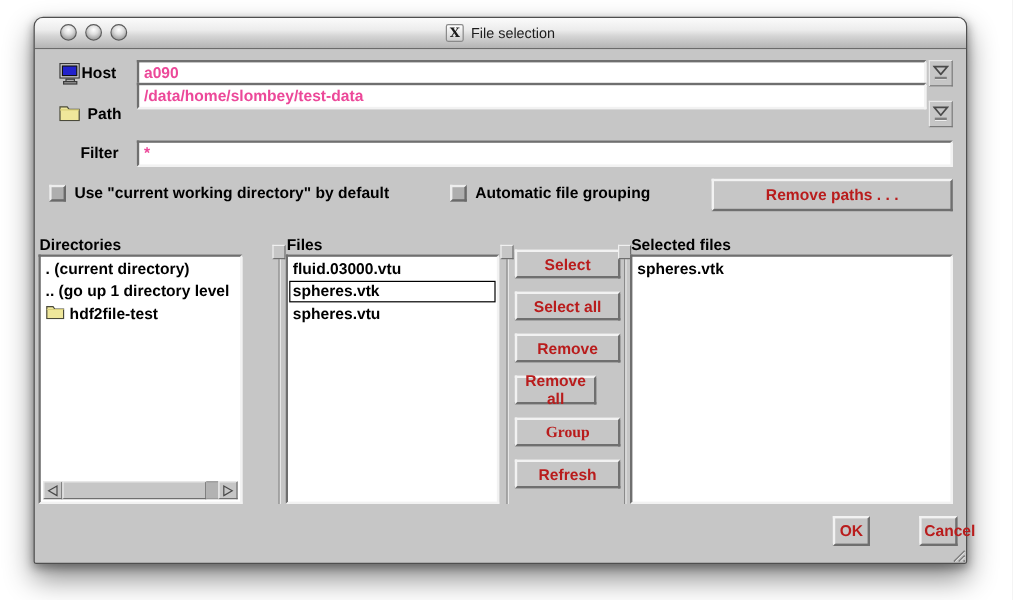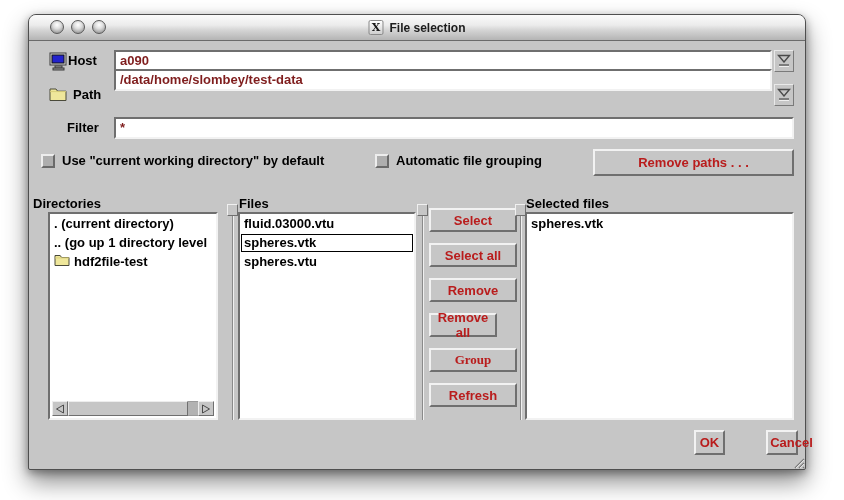--- a/index.html
+++ b/index.html
@@ -27,27 +27,27 @@
   .title-group{
     position:absolute;left:50%;top:0;height:25px;transform:translateX(-50%);
     display:flex;align-items:center;gap:6px;
   }
   .xicon{
     width:15px;height:15px;border:1px solid #8a8a8a;border-radius:2px;box-sizing:border-box;
     background:linear-gradient(#ffffff,#cfcfcf);
     font-family:"DejaVu Serif",serif;font-weight:bold;font-size:11px;line-height:13px;
     text-align:center;color:#1a1a1a;
   }
-  .title-text{font-size:12px;font-weight:700;color:#1c1c1c;}
+  .title-text{font-size:12px;font-weight:400;color:#1c1c1c;}
   .raised{border:2px solid;border-color:#f2f2f2 #6f6f6f #6f6f6f #f2f2f2;background:#c6c6c6;box-sizing:border-box;}
   .sunken{border:2px solid;border-color:#6f6f6f #f2f2f2 #f2f2f2 #6f6f6f;background:#ffffff;box-sizing:border-box;}
   .abs{position:absolute;}
   .lbl{font-size:13px;font-weight:bold;color:#000;white-space:nowrap;}
   .field{
-    font-size:13px;font-weight:bold;color:#7f1d1d;line-height:18px;
+    font-size:13px;font-weight:bold;color:#ec4899;line-height:18px;
     padding:0 0 0 4px;overflow:hidden;white-space:nowrap;
   }
   .combo{
     width:20px;height:22px;display:flex;flex-direction:column;align-items:center;
     justify-content:flex-start;padding-top:3px;box-sizing:border-box;
     border:1px solid;border-color:#e9e9e9 #7a7a7a #7a7a7a #e9e9e9;background:#c6c6c6;
   }
   .combo-bar{width:10px;height:2px;background:#7d7d7d;border-bottom:1px solid #efefef;margin-top:1px;}
   .checkbox{
     width:14px;height:14px;box-sizing:border-box;background:#aeaeae;
@@ -129,21 +129,21 @@
   <div class="abs checkbox" style="left:12px;top:139px;"></div>
   <div class="abs lbl" style="left:33px;top:137px;line-height:18px;">Use "current working directory" by default</div>
   <div class="abs checkbox" style="left:346px;top:139px;"></div>
   <div class="abs lbl" style="left:367px;top:137px;line-height:18px;">Automatic file grouping</div>
   <div class="abs raised btn" style="left:564px;top:134px;width:201px;height:27px;">Remove paths . . .</div>
 
   <div class="abs lbl" style="left:4px;top:181px;">Directories</div>
   <div class="abs lbl" style="left:210px;top:181px;">Files</div>
   <div class="abs lbl" style="left:497px;top:181px;">Selected files</div>
 
-  <div class="abs sunken list" style="left:19px;top:197px;width:170px;height:208px;">
+  <div class="abs sunken list" style="left:3px;top:197px;width:170px;height:208px;">
     <div class="list-item">
       <span>. (current directory)</span>
     </div>
     <div class="list-item">
       <span>.. (go up 1 directory level</span>
     </div>
     <div class="list-item">
       <span class="fold">
         <svg width="16" height="12" viewBox="0 0 16 12">
           <path d="M1 1.5 h5.2 l1.4 2 H15 v8 H1 z" fill="#efe79b" stroke="#4a4a3a"></path>

